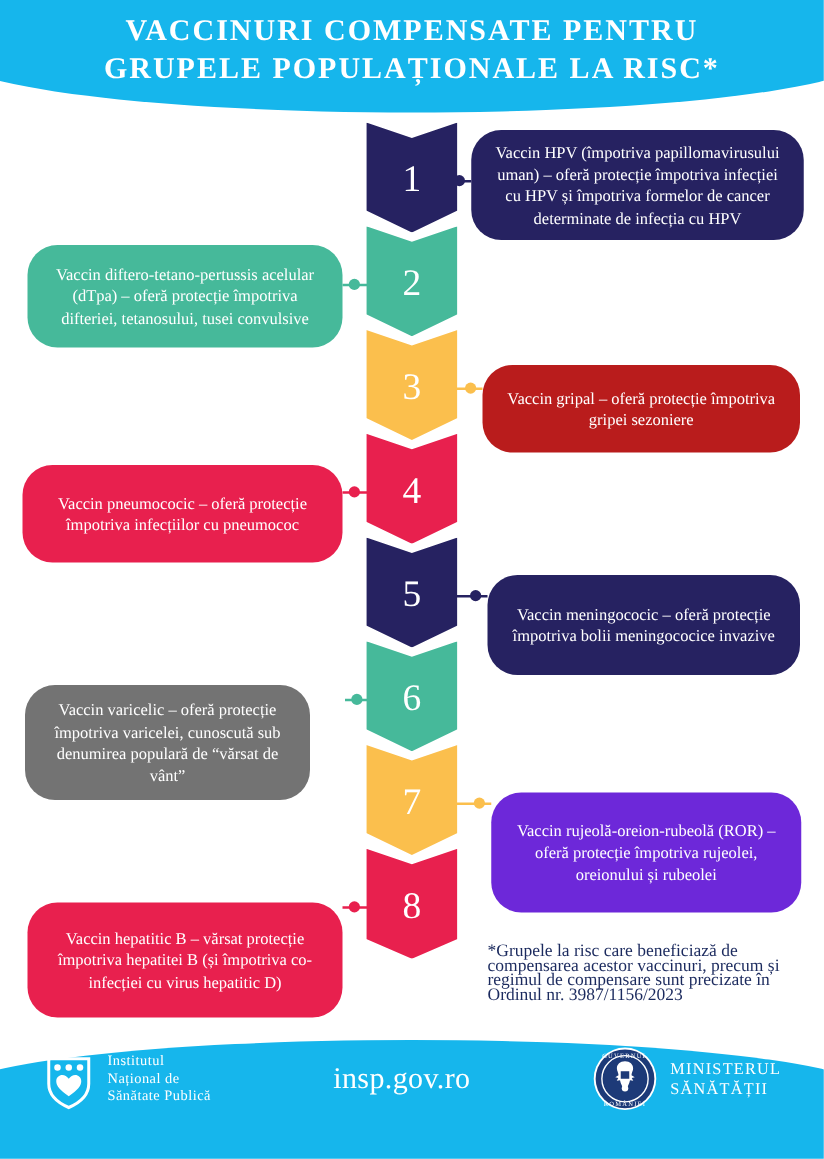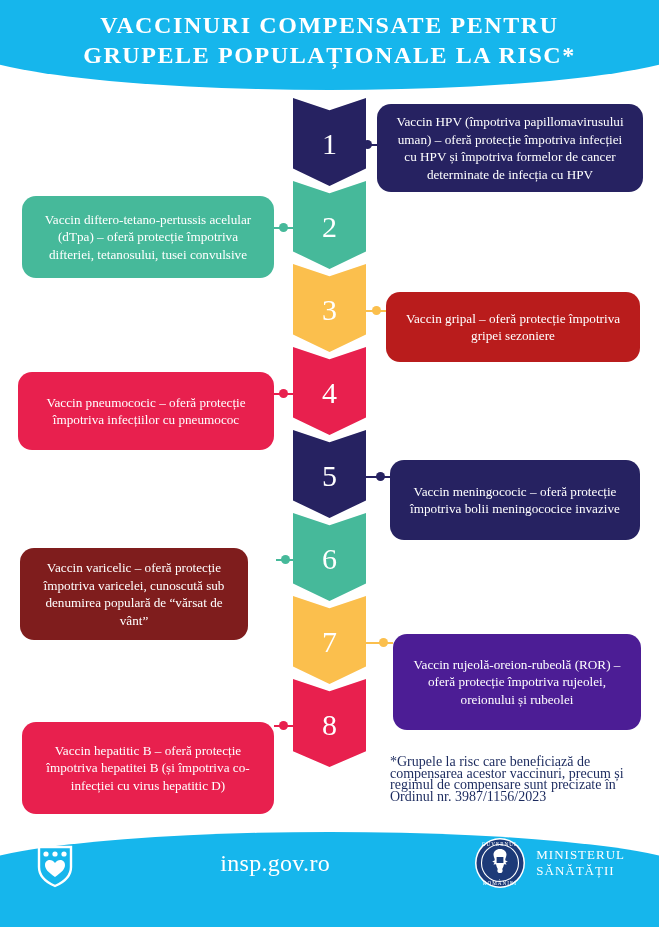--- a/index.html
+++ b/index.html
@@ -115,21 +115,21 @@
     color: #ffffff;
     font-family: "Liberation Serif", serif;
     font-size: 30px;
     line-height: 1;
     margin-top: 4px;
   }
 
   
   .callout {
     position: absolute;
-    border-radius: 14px;
+    border-radius: 24px;
     color: #ffffff;
     font-family: "Liberation Serif", serif;
     font-size: 13.2px;
     line-height: 17.5px;
     text-align: center;
     display: flex;
     align-items: center;
     justify-content: center;
     padding: 0 14px;
     z-index: 3;
@@ -201,28 +201,28 @@
     </div>
     <div class="callout" style="background: #b91c1c; top: 292px; left: 386px; width: 254px; height: 70px;">
       <span>Vaccin gripal – oferă protecție împotriva gripei sezoniere</span>
     </div>
     <div class="callout" style="background: rgb(232, 32, 78); top: 372px; left: 18px; width: 256px; height: 78px;">
       <span>Vaccin pneumococic – oferă protecție împotriva infecțiilor cu pneumococ</span>
     </div>
     <div class="callout" style="background: rgb(38, 34, 97); top: 460px; left: 390px; width: 250px; height: 80px;">
       <span>Vaccin meningococic – oferă protecție împotriva bolii meningococice invazive</span>
     </div>
-    <div class="callout" style="background: #7f1d1d; top: 548px; left: 20px; width: 228px; height: 92px;">
+    <div class="callout" style="background: #737373; top: 548px; left: 20px; width: 228px; height: 92px;">
       <span>Vaccin varicelic – oferă protecție împotriva varicelei, cunoscută sub denumirea populară de “vărsat de vânt”</span>
     </div>
-    <div class="callout" style="background: #4c1d95; top: 634px; left: 393px; width: 248px; height: 96px;">
+    <div class="callout" style="background: #6d28d9; top: 634px; left: 393px; width: 248px; height: 96px;">
       <span>Vaccin rujeolă-oreion-rubeolă (ROR) – oferă protecție împotriva rujeolei, oreionului și rubeolei</span>
     </div>
     <div class="callout" style="background: rgb(232, 32, 78); top: 722px; left: 22px; width: 252px; height: 92px;">
-      <span>Vaccin hepatitic B – oferă protecție împotriva hepatitei B (și împotriva co-infecției cu virus hepatitic D)</span>
+      <span>Vaccin hepatitic B – vărsat protecție împotriva hepatitei B (și împotriva co-infecției cu virus hepatitic D)</span>
     </div>
   </div>
 
 <div id="chevron-column">
     <div class="chevron" style="background: rgb(38, 34, 97);">
       <span class="chev-num">1</span>
     </div>
     <div class="chevron" style="background: rgb(70, 185, 154);">
       <span class="chev-num">2</span>
     </div>
@@ -253,20 +253,25 @@
 
   <div class="logo-block">
     <svg width="42" height="50" viewBox="0 0 42 50">
       <rect x="13" y="2" width="16" height="4" rx="1.6" fill="#ffffff"></rect>
       <path d="M5 9 h32 v20 c0 11 -9 16 -16 19 c-7 -3 -16 -8 -16 -19 Z" fill="none" stroke="#ffffff" stroke-width="2.4"></path>
       <circle cx="12" cy="16" r="2.6" fill="#ffffff"></circle>
       <circle cx="21" cy="16" r="2.6" fill="#ffffff"></circle>
       <circle cx="30" cy="16" r="2.6" fill="#ffffff"></circle>
       <path d="M21 39 c-7 -5 -10 -8 -10 -12 c0 -3.2 2.4 -5 4.8 -5 c2 0 3.8 1.1 5.2 3 c1.4 -1.9 3.2 -3 5.2 -3 c2.4 0 4.8 1.8 4.8 5 c0 4 -3 7 -10 12 Z" fill="#ffffff"></path>
     </svg>
+    <div class="logo-text">
+      <span>Institutul</span>
+      <span>Național de</span>
+      <span>Sănătate Publică</span>
+    </div>
   </div>
 
   <div id="site-url">insp.gov.ro</div>
 
   <div class="logo-block">
     <svg width="52" height="52" viewBox="0 0 52 52">
       <circle cx="26" cy="26" r="25" fill="#ffffff"></circle>
       <circle cx="26" cy="26" r="23.5" fill="#1d3a78"></circle>
       <circle cx="26" cy="26" r="18.5" fill="none" stroke="#ffffff" stroke-width="1.1"></circle>
       <circle cx="26" cy="26" r="17" fill="#1d3a78"></circle>

